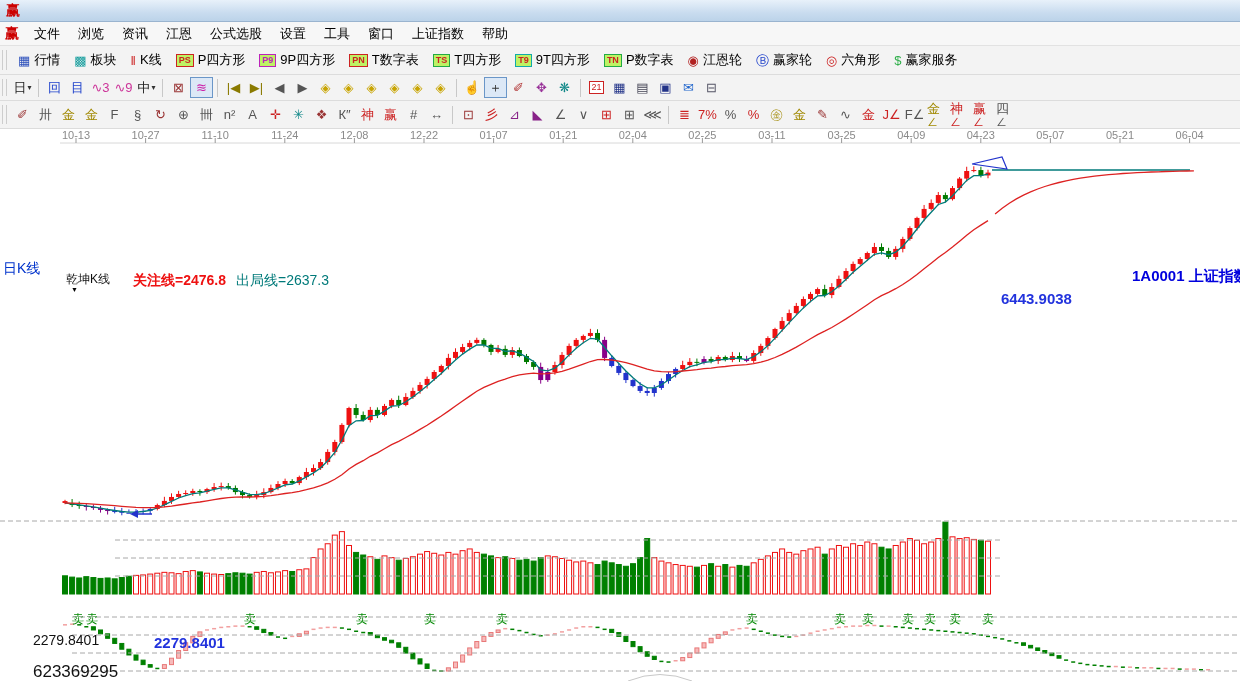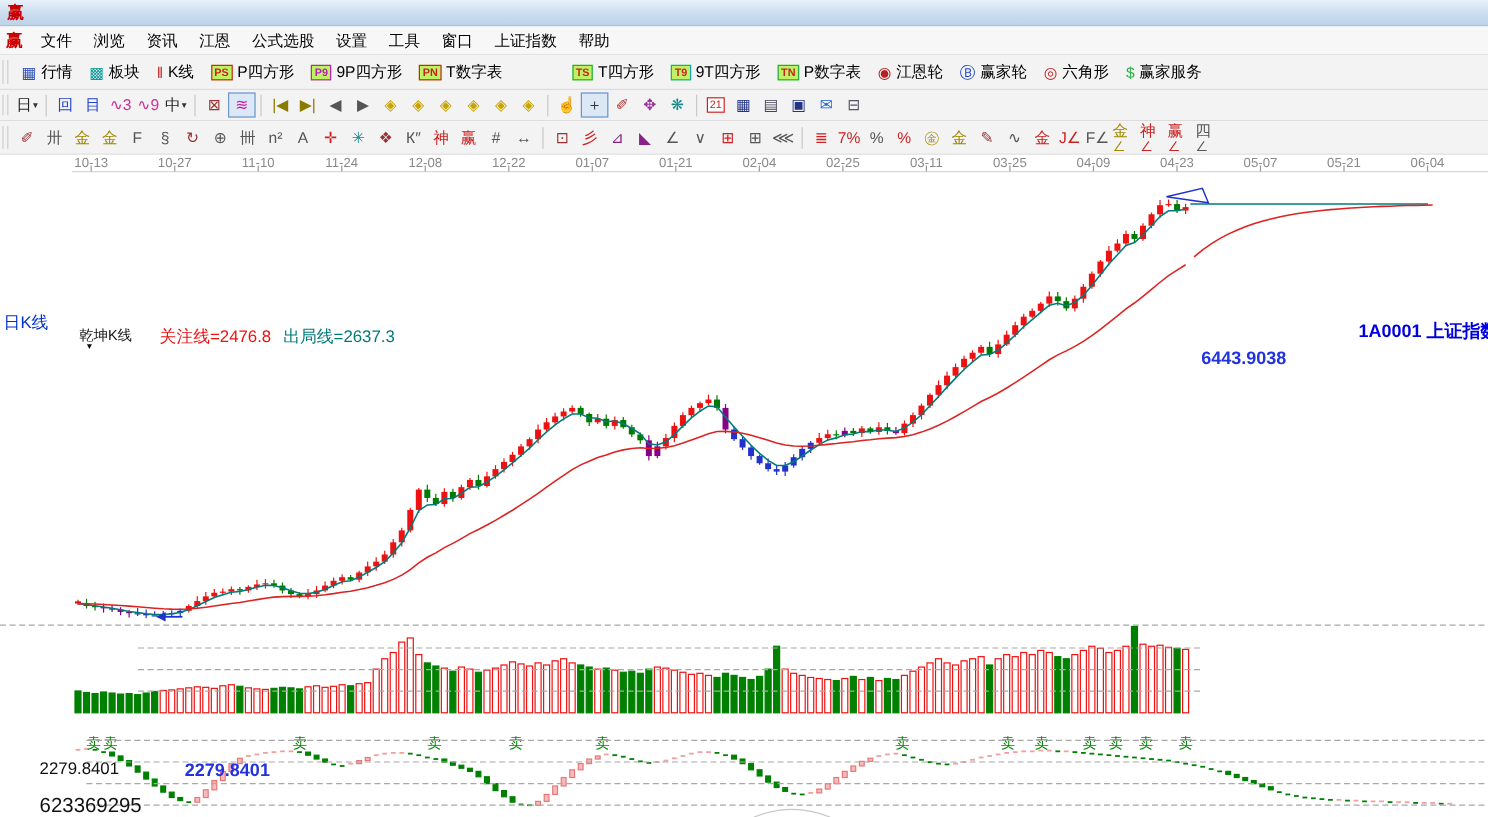--- a/index.html
+++ b/index.html
@@ -27,21 +27,21 @@
   .tbtn .bx { font-size:9px; font-weight:normal; border:1px solid; padding:0 1px; line-height:1.2; background:#fff; }
   .tbtn .caret { font-size:8px; margin-left:1px; color:#333; }
   .tsep { width:1px; height:18px; background:#c8c8c8; margin:0 4px; }
   #chart-wrap { position:relative; width:1240px; height:552px; background:#fff; }
   #chart-svg { position:absolute; left:0; top:0; }
   .lbl { position:absolute; white-space:nowrap; }
   .lbl-blue-big { color:#2233dd; font-weight:bold; font-size:15px; }
   .l-pane-type { left:3px; top:131px; color:#0033cc; font-size:14px; }
   .l-qiankun { left:66px; top:142px; color:#111; font-size:12px; cursor:default; }
   .l-qk-arrow { left:71px; top:157px; color:#000; font-size:7px; }
-  .l-watch { left:133px; top:143px; color:#ee1111; font-size:14px; }
+  .l-watch { left:133px; top:143px; color:#ee1111; font-size:14px;font-weight:bold; }
   .l-exit { left:236px; top:143px; color:#007a7a; font-size:14px; }
   .l-symbol { left:1132px; top:138px; color:#0000dd; font-weight:bold; font-size:15px; }
   .l-high { left:1001px; top:161px; }
   .l-lowaxis { left:33px; top:503px; color:#111; font-size:14px; }
   .l-lowmark { left:154px; top:505px; }
   .l-vol { left:33px; color:#111; font-size:17px; }
 </style>
 </head>
 <body>
 
@@ -83,21 +83,21 @@
     </div>
     <div class="tb-item">
       <span class="tb-ico boxed" style="color: rgb(187, 34, 187); border-color: rgb(187, 34, 187); text-align: center;">P9</span>
       <span>9P四方形</span>
     </div>
     <div class="tb-item">
       <span class="tb-ico boxed" style="color: rgb(204, 34, 34); border-color: rgb(204, 34, 34);">PN</span>
       <span>T数字表</span>
     </div>
     <div class="tb-item">
-      <span class="tb-ico boxed" style="color: rgb(204, 34, 34); border-color: rgb(34, 170, 68); margin-left: 44px;">TS</span>
+      <span class="tb-ico boxed" style="color: rgb(204, 34, 34); border-color: rgb(34, 170, 68);">TS</span>
       <span>T四方形</span>
     </div>
     <div class="tb-item">
       <span class="tb-ico boxed" style="color: rgb(204, 34, 34); border-color: rgb(17, 170, 170); text-align: center;">T9</span>
       <span>9T四方形</span>
     </div>
     <div class="tb-item">
       <span class="tb-ico boxed" style="color: rgb(204, 34, 34); border-color: rgb(34, 170, 68);">TN</span>
       <span>P数字表</span>
     </div>

